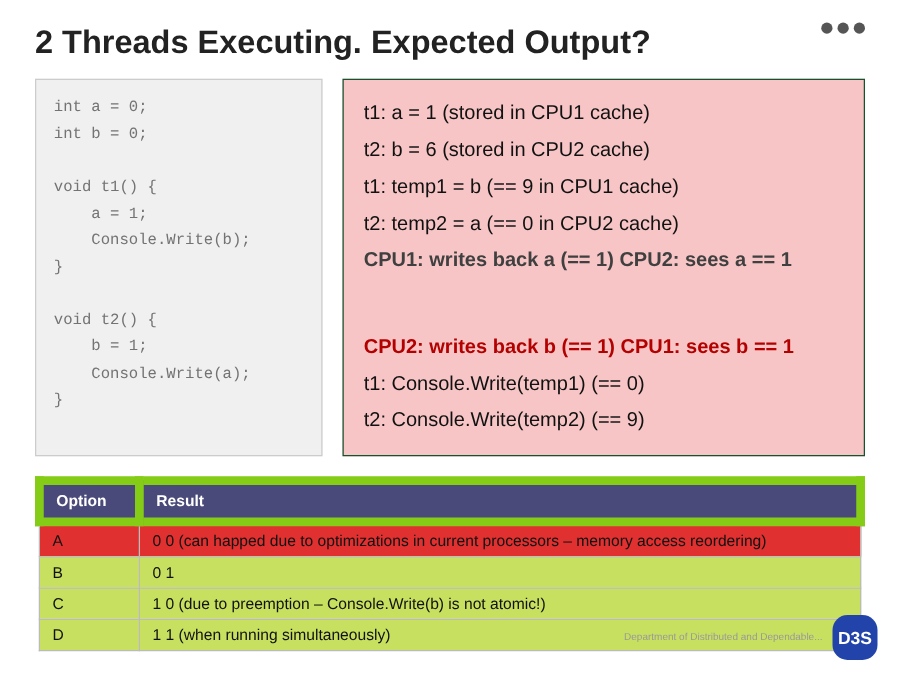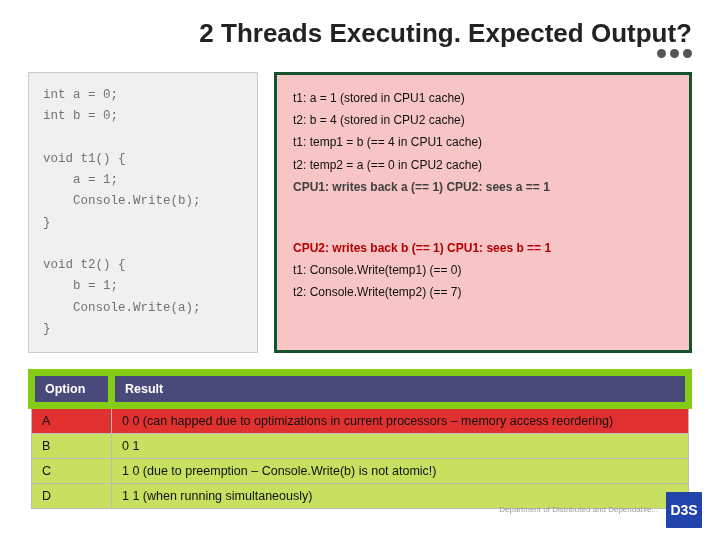--- a/index.html
+++ b/index.html
@@ -14,24 +14,23 @@
     .slide {
       width: 720px;
       height: 540px;
       background: #fff;
       padding: 18px 28px 18px 28px;
       position: relative;
     }
 
     .title-bar {
       display: flex;
-      align-items: flex-end;
+      align-items: flex-start;
       justify-content: space-between;
       margin-bottom: 14px;
-      flex-direction: column;
     }
 
     .title {
       font-size: 26px;
       font-weight: bold;
       color: #222;
       letter-spacing: 0;
     }
 
     .dots {
@@ -61,23 +60,23 @@
       font-size: 12.5px;
       color: #737373;
       min-width: 230px;
       flex: 0 0 230px;
       line-height: 1.7;
       white-space: pre;
     }
 
     .output-block {
       background: #f7c5c5;
-      border: 3px solid #14532d;
+      border: 1px solid #14532d;
       padding: 12px 16px;
-      font-size: 12px;
+      font-size: 16px;
       color: #111;
       flex: 1;
       line-height: 1.85;
     }
 
     .output-block .line {
       display: block;
     }
 
     
@@ -120,21 +119,21 @@
       font-size: 8px;
       color: #999;
       text-align: right;
       line-height: 1.4;
     }
 
     .logo-box {
       width: 36px;
       height: 36px;
       background: #2244aa;
-      border-radius: 1px;
+      border-radius: 12px;
       display: flex;
       align-items: center;
       justify-content: center;
       color: #fff;
       font-weight: bold;
       font-size: 14px;
     }
   </style>
 </head>
 <body>
@@ -158,27 +157,27 @@
     a = 1;
     Console.Write(b);
 }
 
 void t2() {
     b = 1;
     Console.Write(a);
 }</div>
     <div class="output-block" id="output-display">
         <span class="line">t1: a = 1 (stored in CPU1 cache)</span>
-        <span class="line">t2: b = 4 (stored in CPU2 cache)</span>
-        <span class="line">t1: temp1 = b (== 4 in CPU1 cache)</span>
+        <span class="line">t2: b = 6 (stored in CPU2 cache)</span>
+        <span class="line">t1: temp1 = b (== 9 in CPU1 cache)</span>
         <span class="line">t2: temp2 = a (== 0 in CPU2 cache)</span>
         <span class="line" style="color: #404040; font-weight: bold;">CPU1: writes back a (== 1) CPU2: sees a == 1</span>
         <span class="line" style="color: rgb(179, 0, 0); font-weight: bold; margin-top: 39px;">CPU2: writes back b (== 1) CPU1: sees b == 1</span>
         <span class="line">t1: Console.Write(temp1) (== 0)</span>
-        <span class="line">t2: Console.Write(temp2) (== 7)</span>
+        <span class="line">t2: Console.Write(temp2) (== 9)</span>
       </div>
   </div>
 
   <table class="options-table">
     <thead>
       <tr>
         <th style="width:80px">Option</th>
         <th>Result</th>
       </tr>
     </thead>

